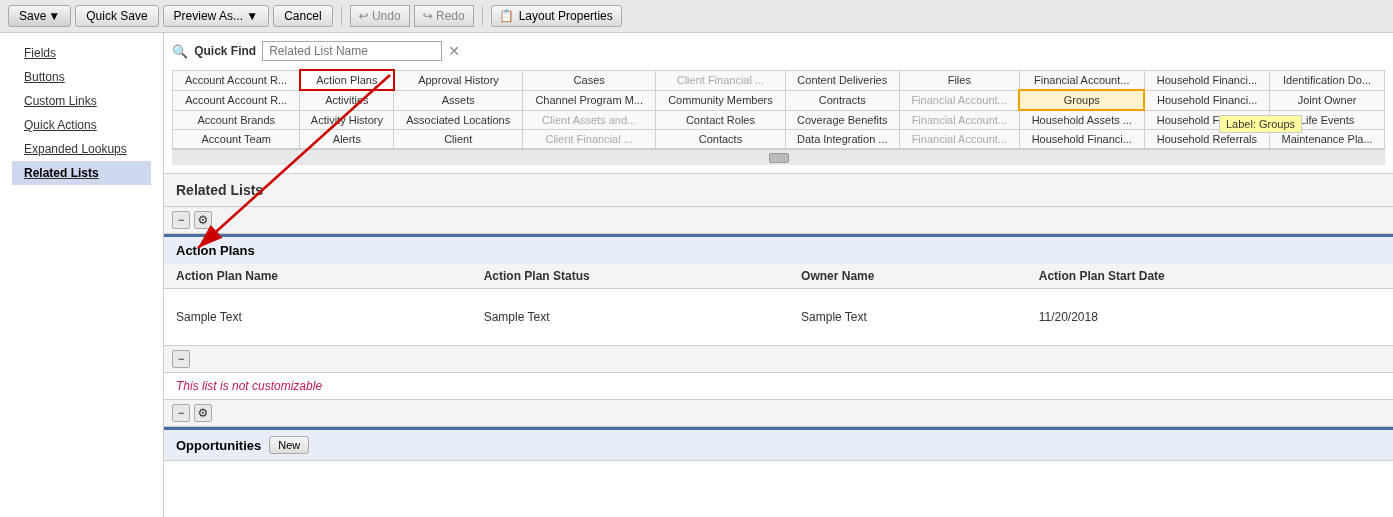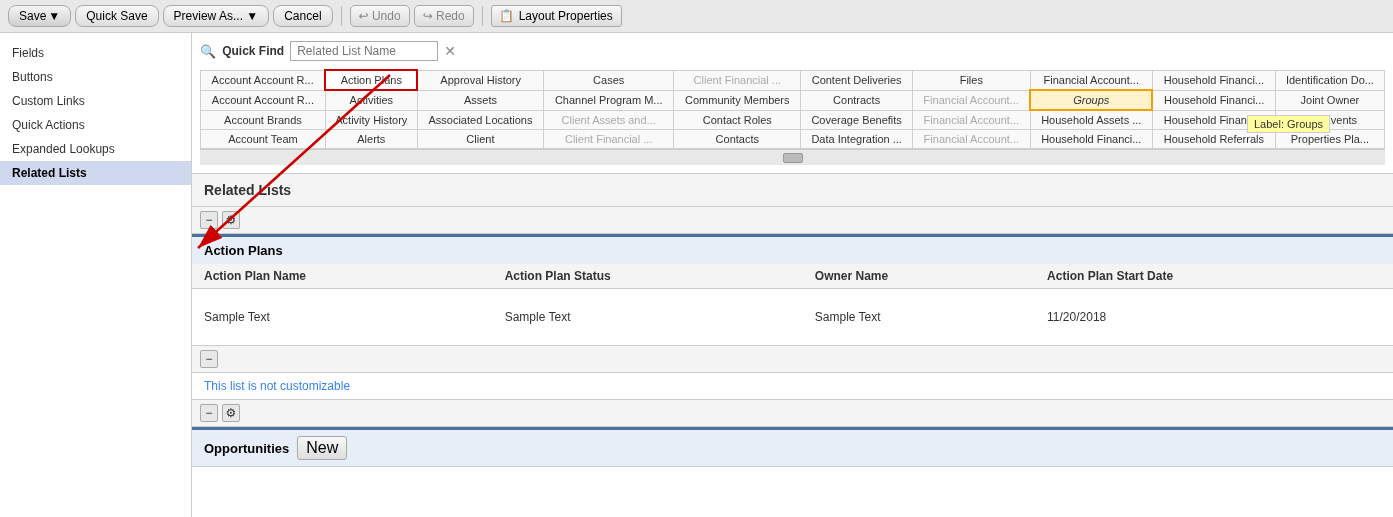--- a/index.html
+++ b/index.html
@@ -7,46 +7,46 @@
 
     
     .toolbar {
       display: flex; align-items: center; gap: 4px;
       background: #e8e8e8; padding: 5px 8px;
       border-bottom: 1px solid #ccc;
     }
     .toolbar button {
       padding: 3px 10px; font-size: 12px; cursor: pointer;
       background: linear-gradient(to bottom, #f8f8f8, #ddd);
-      border: 1px solid #aaa; border-radius: 8px;
+      border: 1px solid #aaa; border-radius: 3px;
     }
     .toolbar button.save-btn {
       background: linear-gradient(to bottom, #f5f5f5, #d0d0d0);
       display: flex; align-items: center; gap: 2px;
     }
     .toolbar .separator { width: 1px; height: 20px; background: #bbb; margin: 0 4px; }
     .toolbar .undo-redo {
       padding: 3px 8px; font-size: 12px; cursor: pointer;
       background: linear-gradient(to bottom, #f8f8f8, #ddd);
-      border: 1px solid #aaa; border-radius: 5px; color: #888;
+      border: 1px solid #aaa; border-radius: 0; color: #888;
     }
     .toolbar .layout-props {
       display: flex; align-items: center; gap: 4px;
       padding: 3px 8px; font-size: 12px; cursor: pointer;
       background: linear-gradient(to bottom, #f8f8f8, #ddd);
       border: 1px solid #aaa; border-radius: 3px;
     }
 
     
     .main-container { display: flex; height: calc(100vh - 32px); }
 
     
     .sidebar {
-      width: 192px; background: #fff; border-right: 1px solid #ccc;
-      padding: 8px 0; flex-shrink: 0;
+      width: 164px; background: #fff; border-right: 1px solid #ccc;
+      padding: 8px 12px; flex-shrink: 0; text-decoration: underline;
     }
     .sidebar-item {
       padding: 5px 12px; cursor: pointer; color: #333; font-size: 12px;
     }
     .sidebar-item.active {
       background: #d0d8f0; font-weight: bold; color: #000;
     }
 
     
     .content-area { flex: 1; overflow: hidden; display: flex; flex-direction: column; }
@@ -54,39 +54,39 @@
     
     .picker-area {
       background: #fff; border-bottom: 1px solid #ccc;
       padding: 8px;
     }
     .quick-find-row {
       display: flex; align-items: center; gap: 6px; margin-bottom: 8px;
     }
     .quick-find-label { font-size: 12px; font-weight: bold; }
     .quick-find-input {
-      border: 1px solid #aaa; padding: 2px 6px; font-size: 12px; width: 148px;
+      border: 1px solid #aaa; padding: 2px 6px; font-size: 12px; width: 180px;
       color: #888;
     }
     .quick-find-clear {
       cursor: pointer; color: #888; font-size: 14px; border: none; background: none;
     }
 
     
     .grid-table {
       width: 100%; border-collapse: collapse; font-size: 11px;
     }
     .grid-table td {
       border: 1px solid #d0d0d0; padding: 3px 6px;
       white-space: nowrap; cursor: pointer;
       background: #f9f9f9;
       text-align: center;
     }
     .grid-table td.highlighted {
-      background: #fff3cd; border: 2px solid #f0a000; font-style: italic;
+      background: #fff3cd; border: 2px solid #f0a000;
     }
     .grid-table td.selected {
       background: #fff; border: 2px solid #cc0000;
     }
     .grid-table td.dimmed { color: #aaa; }
 
     
     .label-tooltip {
       background: #ffffa0;
       border: 1px solid #ccc;
@@ -129,38 +129,38 @@
     
     .list-block { border-bottom: 1px solid #ccc; }
     .list-title-bar {
       background: #e8eef8; border-top: 3px solid #4a6fa0;
       padding: 6px 12px; display: flex; align-items: center; gap: 8px;
     }
     .list-title {
       font-size: 13px; font-weight: bold; color: #000;
     }
     .list-new-btn {
-      padding: 2px 8px; font-size: 16px; cursor: pointer;
+      padding: 2px 8px; font-size: 11px; cursor: pointer;
       background: linear-gradient(to bottom, #f8f8f8, #ddd);
       border: 1px solid #aaa; border-radius: 3px;
     }
 
     
     .list-table { width: 100%; border-collapse: collapse; font-size: 12px; }
     .list-table th {
       background: #f4f4f4; border-bottom: 1px solid #ccc;
       padding: 5px 12px; text-align: left; font-weight: bold; font-size: 12px;
     }
     .list-table td {
       padding: 21px 12px; border-bottom: 1px solid #eee;
     }
     .list-table tr:last-child td { border-bottom: none; }
 
     .not-customizable {
-      padding: 6px 12px; color: #3b82f6; font-size: 12px; 
+      padding: 6px 12px; color: #be185d; font-size: 12px; font-style: italic;
     }
 
     
     .picker-wrapper { position: relative; }
   </style>
 </head>
 <body>
 
 <div class="toolbar">
   <button class="save-btn">
@@ -247,21 +247,21 @@
               <tr>
                 <td>Account Team</td>
                 <td>Alerts</td>
                 <td>Client</td>
                 <td class="dimmed">Client Financial ...</td>
                 <td>Contacts</td>
                 <td>Data Integration ...</td>
                 <td class="dimmed">Financial Account...</td>
                 <td>Household Financi...</td>
                 <td>Household Referrals</td>
-                <td>Properties Pla...</td>
+                <td>Maintenance Pla...</td>
               </tr>
             </tbody>
         </table>
       </div>
 
       <div class="scroll-bar-area">
         <div class="scroll-thumb"></div>
       </div>
 
       <div class="label-tooltip" style="position:absolute; top:82px; left:1055px; z-index:10;text-align:center;">Label: Groups</div>

